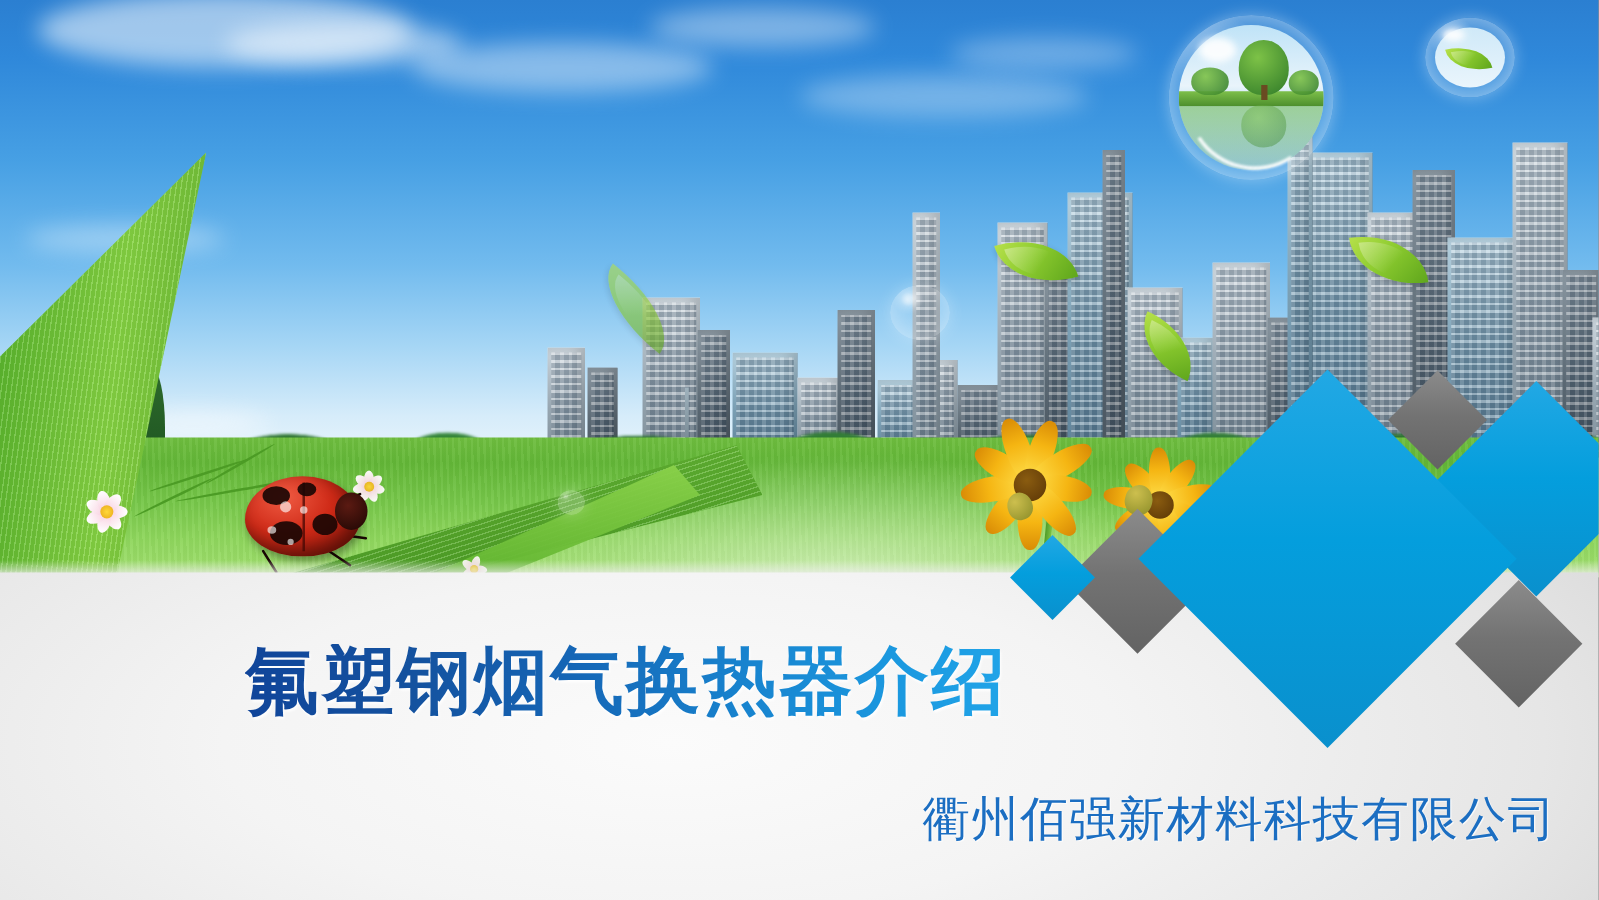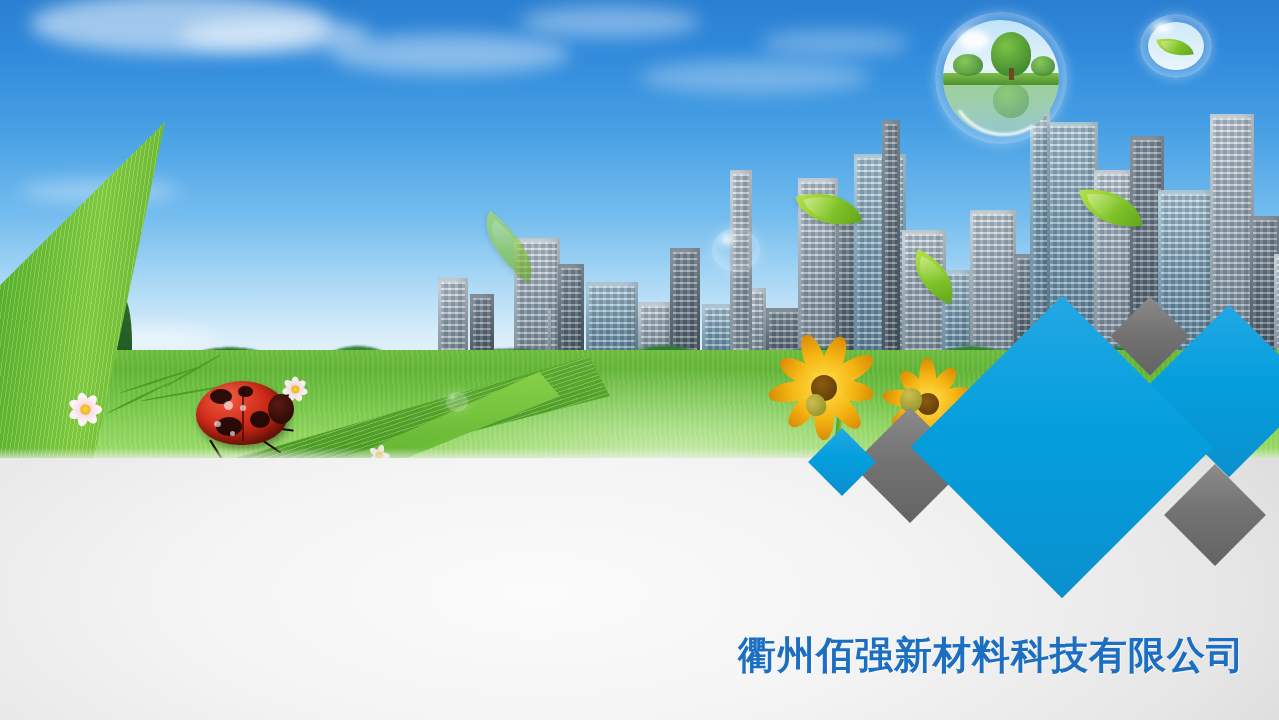--- a/index.html
+++ b/index.html
@@ -216,21 +216,21 @@
     font-size:59px;font-weight:bold;letter-spacing:2px;line-height:1;
     white-space:nowrap;
     background:linear-gradient(90deg,#10459a 0%,#14529f 22%,#1565b5 42%,#1884cf 66%,#1b99e0 86%,#21a4e8 100%);
     -webkit-background-clip:text;background-clip:text;color:transparent;
     -webkit-text-fill-color:transparent;
     filter:drop-shadow(1px 2px 1px rgba(255,255,255,.85));
   }
   .subtitle{
     position:absolute;left:738px;top:636px;
     font-family:"DejaVu Sans","Liberation Sans",sans-serif;
-    font-size:38px;font-weight:bold;letter-spacing:1px;line-height:1;
+    font-size:38px;font-weight:normal;letter-spacing:1px;line-height:1;
     color:#1b6ec2;white-space:nowrap;
     text-shadow:1px 1px 0 rgba(255,255,255,.7);
   }
 </style>
 </head>
 <body>
 
 <div id="slide">
 
   <div class="photo">
@@ -416,16 +416,17 @@
 
   <div class="deco">
     <div class="dia dia-gray" style="left:1122px;top:308px;width:56px;height:56px;"></div>
     <div class="dia dia-blue" style="left:1168px;top:330px;width:122px;height:122px;"></div>
     <div class="dia dia-gray" style="left:869px;top:424px;width:82px;height:82px;"></div>
     <div class="dia dia-blue" style="left:818px;top:438px;width:48px;height:48px;"></div>
     <div class="dia dia-blue" style="left:955px;top:340px;width:214px;height:214px;"></div>
     <div class="dia dia-gray" style="left:1179px;top:479px;width:72px;height:72px;"></div>
   </div>
 
+  <div class="title">氟塑钢烟气换热器介绍</div>
 
   <div class="subtitle">衢州佰强新材料科技有限公司</div>
 
 </div>
 
 </body></html>

